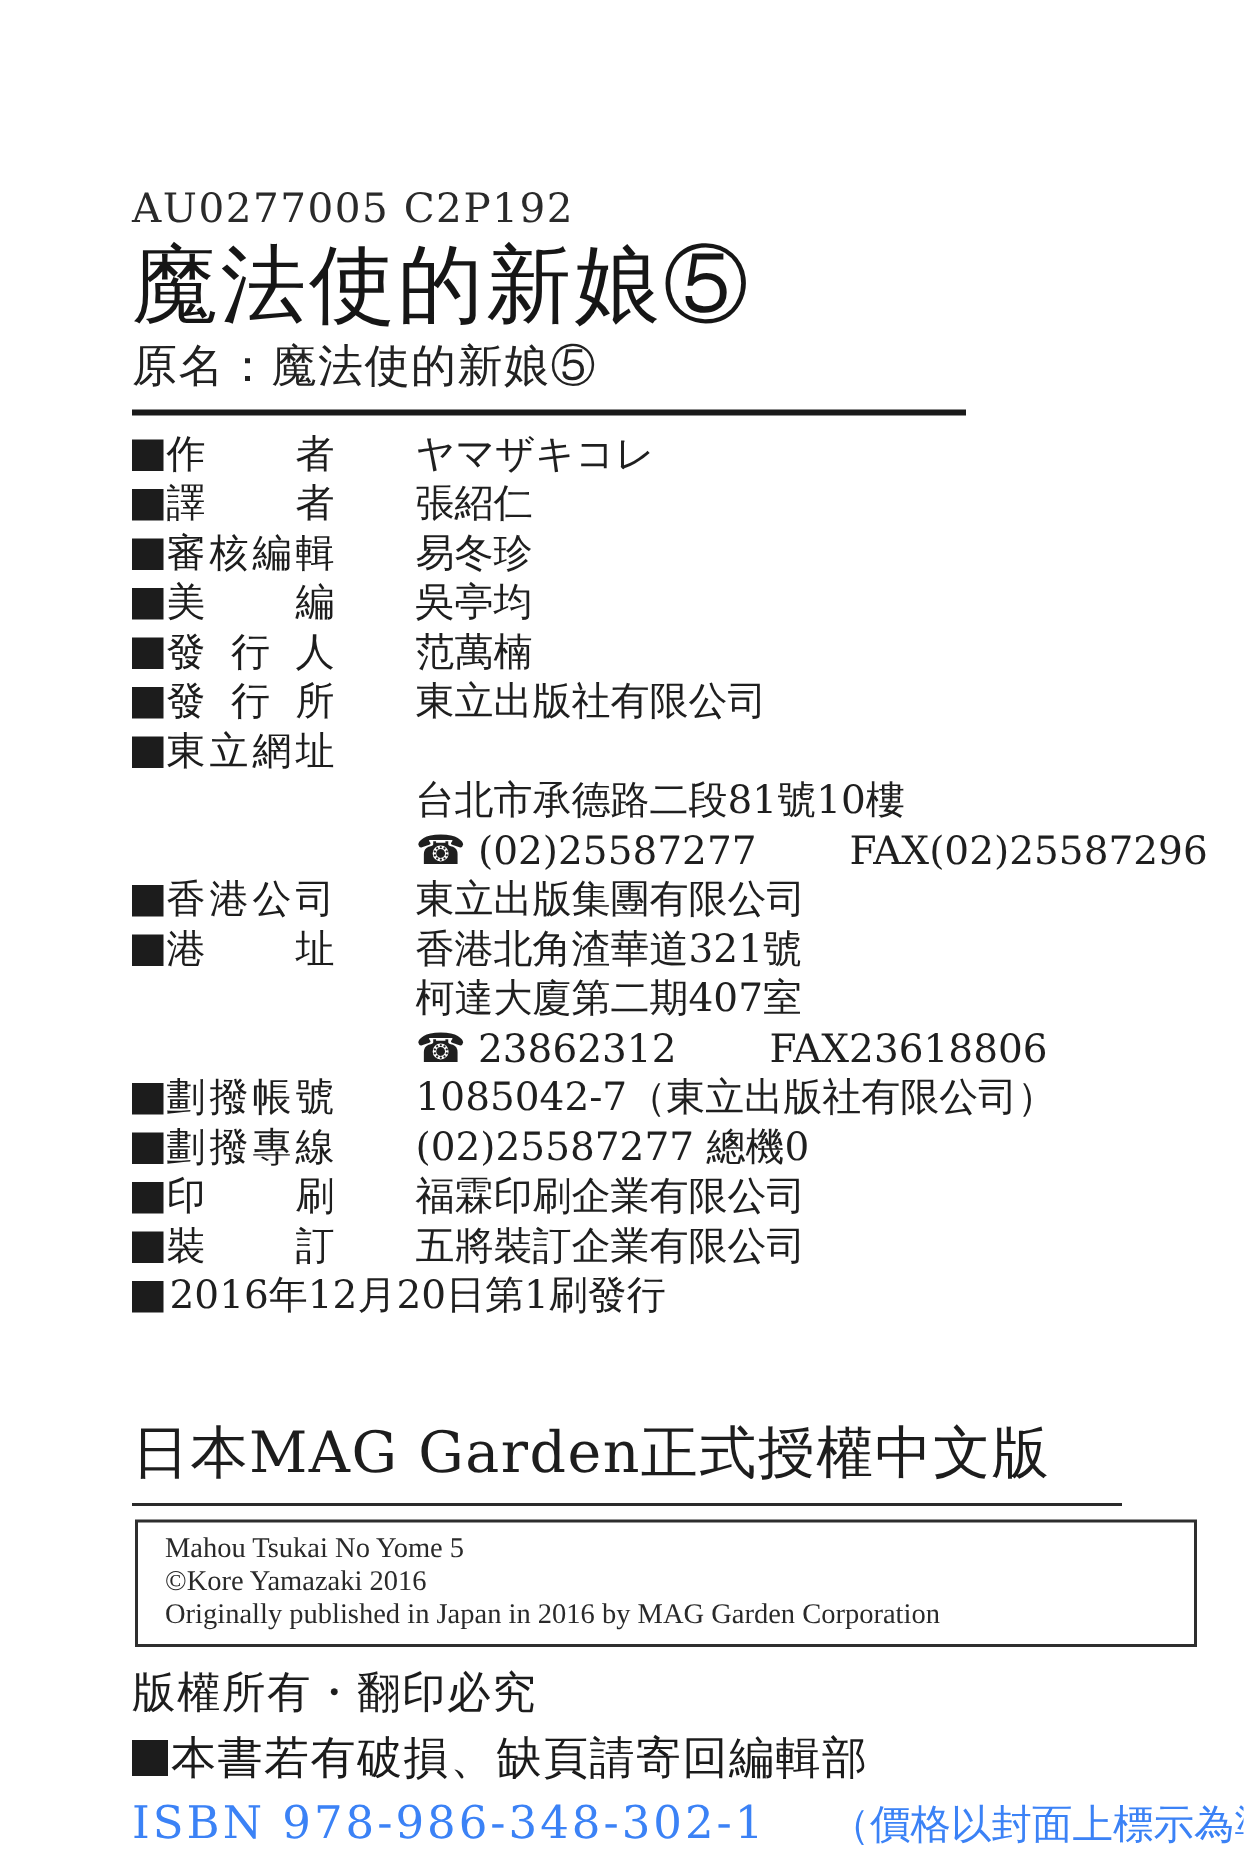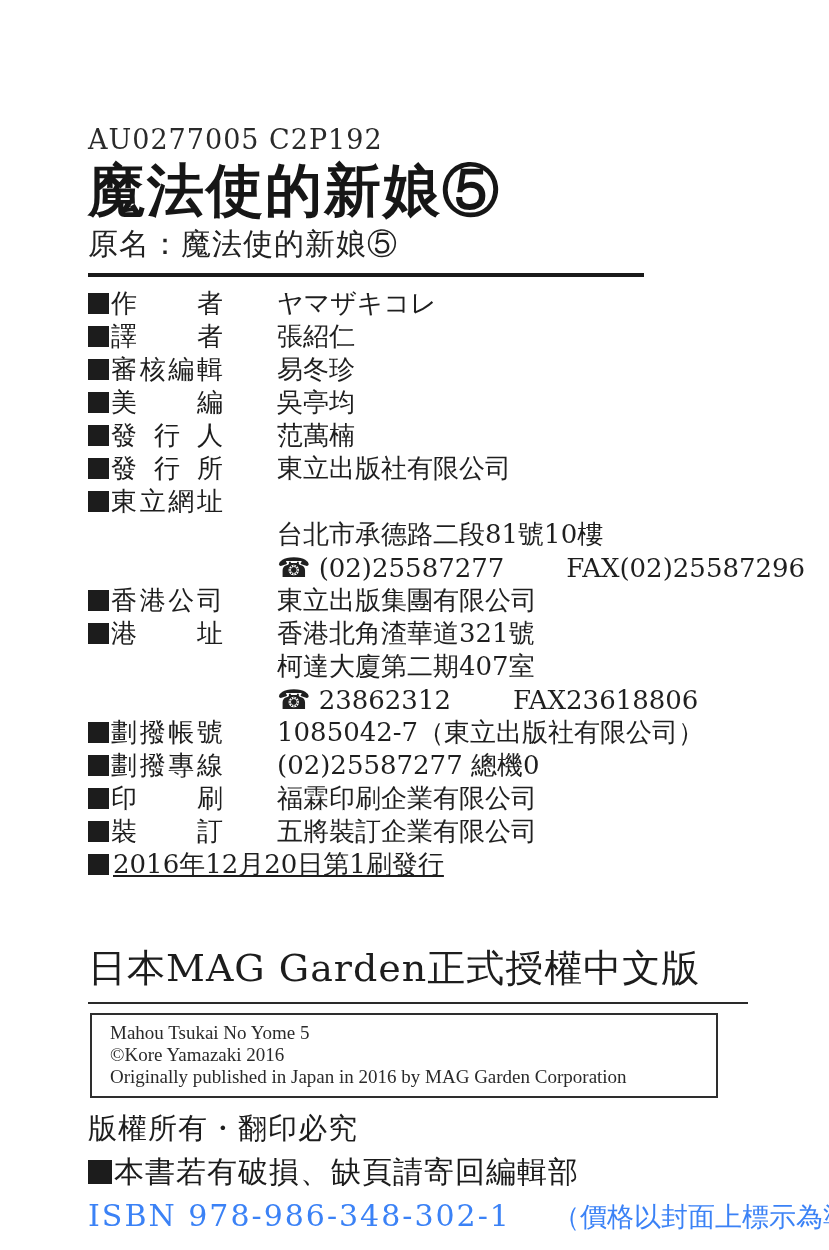--- a/index.html
+++ b/index.html
@@ -18,21 +18,21 @@
     margin-top: 32px;
   }
   .code-line {
     font-size: 27px;
     letter-spacing: 1px;
     color: #2a2a2a;
   }
   .book-title {
     margin-top: 4px;
     font-size: 57px;
-    font-weight: 700;
+    font-weight: 400;
     letter-spacing: 2px;
     line-height: 1.1;
     color: #161616;
     white-space: nowrap;
   }
   .original-title {
     margin-top: 2px;
     font-size: 30px;
     letter-spacing: 1px;
     color: #222222;
@@ -72,37 +72,37 @@
     margin-left: 54px;
     color: #1f1f1f;
   }
   .row-value.no-indent { margin-left: 0; }
   .phone-glyph {
     font-family: "DejaVu Sans", sans-serif;
     margin-right: 8px;
     font-size: 27px;
   }
   .fax-part { margin-left: 62px; }
-  .date-row { margin-top: 0; text-decoration: underline; }
+  .date-row { margin-top: 0; }
   .date-row .row-value { margin-left: 2px; }
 
   .license-heading {
     margin-top: 62px;
     width: 660px;
     border-bottom: 2px solid #2a2a2a;
     padding-bottom: 8px;
     font-size: 38px;
     letter-spacing: 1px;
     color: #1d1d1d;
     box-sizing: border-box;
   }
   .copyright-box {
     margin-top: 9px;
     margin-left: 2px;
-    width: 628px;
+    width: 708px;
     box-sizing: border-box;
     border: 2px solid #2e2e2e;
     padding: 7px 10px 8px 18px;
     font-family: "Liberation Serif", "DejaVu Serif", serif;
     font-size: 19px;
     line-height: 22px;
     color: #2a2a2a;
   }
   .rights-line {
     margin-top: 11px;

